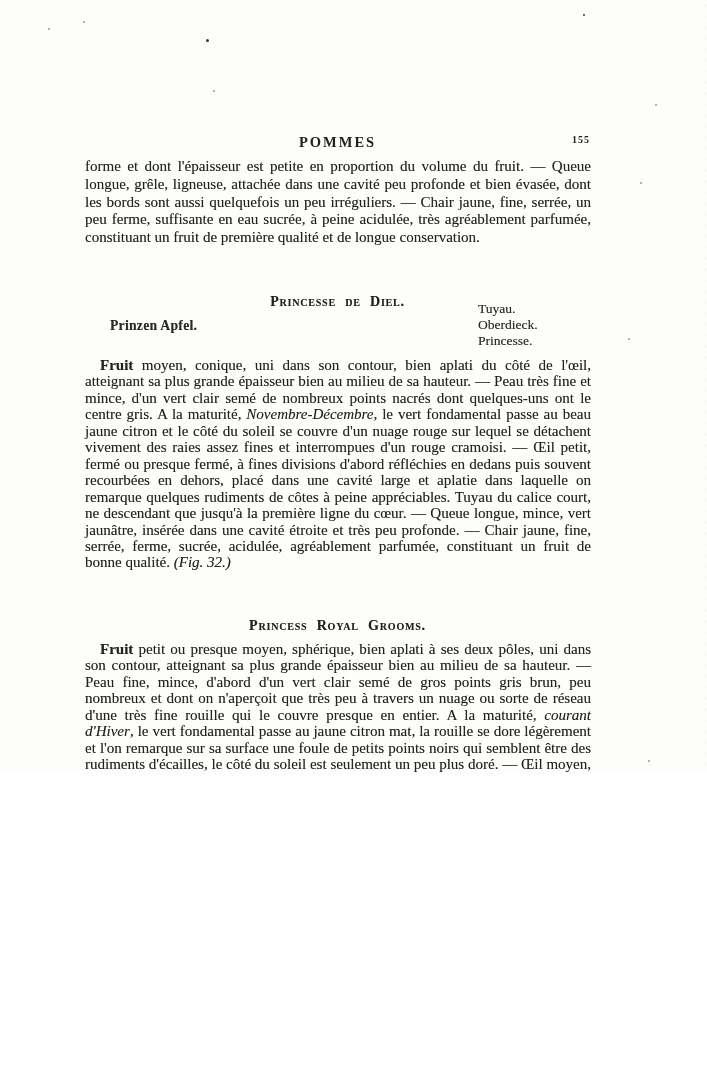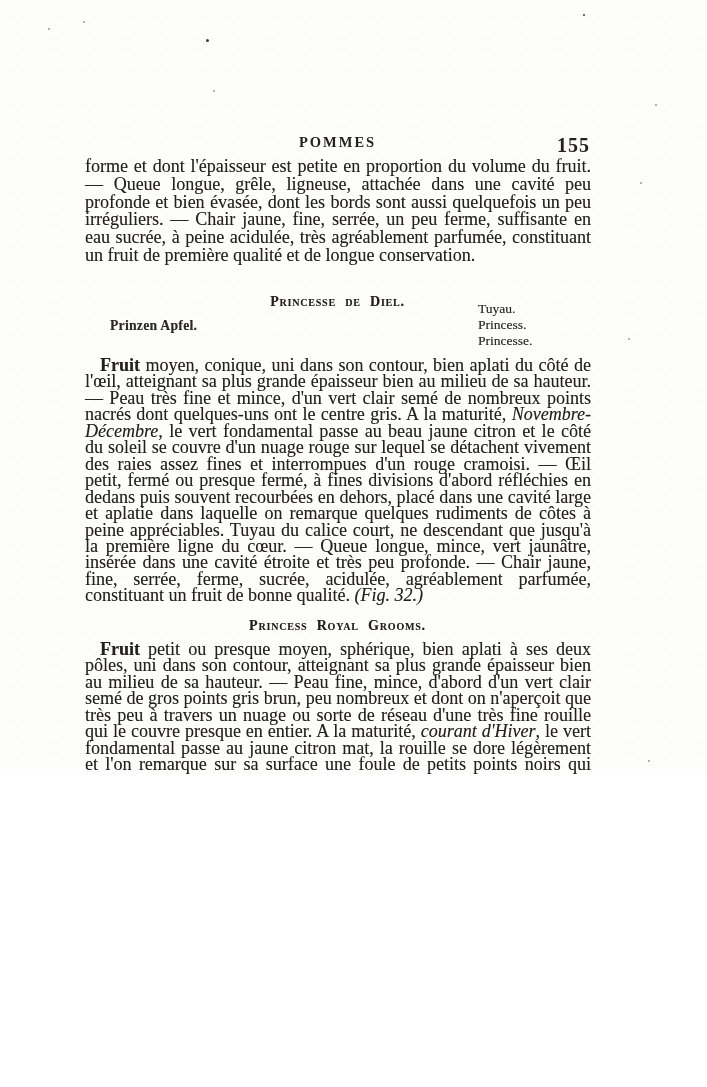--- a/index.html
+++ b/index.html
@@ -19,27 +19,27 @@
   }
   .running-header {
     position: absolute; left: 85px; top: 134px; width: 505px;
     text-align: center;
     font-size: 14.5px; font-weight: 700;
     letter-spacing: 2px;
     color: #232220;
   }
   .rh-page {
     position: absolute; right: 0; top: 0;
-    font-size: 20px; font-weight: 700; letter-spacing: 1px;
+    font-size: 10px; font-weight: 700; letter-spacing: 1px;
   }
   .body-par {
     position: absolute; left: 85px; width: 506px;
     margin: 0;
     text-align: justify;
-    font-size: 18px;
+    font-size: 15px;
     color: #222120;
     text-shadow: 0.2px 0.3px 0.5px rgba(40,38,35,0.38);
     hyphens: auto;
   }
   .intro { top: 158px; line-height: 17.8px; text-indent: 0; }
   .desc-1 { top: 357px; line-height: 16.45px; text-indent: 15px; }
   .desc-2 { top: 641px; line-height: 16.45px; text-indent: 15px; }
   .section-heading {
     position: absolute; left: 85px; width: 505px;
     margin: 0;
@@ -86,21 +86,21 @@
     <span>POMMES</span>
     <span class="rh-page">155</span>
   </header>
 
   <p class="body-par intro"><span>forme et dont l'épaisseur est petite en proportion du volume du fruit. — Queue longue, grêle, ligneuse, attachée dans une cavité peu profonde et bien évasée, dont les bords sont aussi quelquefois un peu irréguliers. — Chair jaune, fine, serrée, un peu ferme, suffisante en eau sucrée, à peine acidulée, très agréablement parfumée, constituant un fruit de première qualité et de longue conservation.</span></p>
 
   <h2 class="section-heading heading-1">Princesse de Diel.</h2>
 
   <div class="refs">
     <div>Tuyau.</div>
-    <div>Princess.</div>
+    <div>Oberdieck.</div>
     <div>Princesse.</div>
   </div>
 
   <div class="synonym">Prinzen Apfel.</div>
 
   <p class="body-par desc-1"><span class="bd">Fruit</span><span> moyen, conique, uni dans son contour, bien aplati du côté de l'œil, atteignant sa plus grande épaisseur bien au milieu de sa hauteur. — Peau très fine et mince, d'un vert clair semé de nombreux points nacrés dont quelques-uns ont le centre gris. A la maturité, </span><span class="it">Novembre-Décembre</span><span>, le vert fondamental passe au beau jaune citron et le côté du soleil se couvre d'un nuage rouge sur lequel se détachent vivement des raies assez fines et interrompues d'un rouge cramoisi. — Œil petit, fermé ou presque fermé, à fines divisions d'abord réfléchies en dedans puis souvent recourbées en dehors, placé dans une cavité large et aplatie dans laquelle on remarque quelques rudiments de côtes à peine appréciables. Tuyau du calice court, ne descendant que jusqu'à la première ligne du cœur. — Queue longue, mince, vert jaunâtre, insérée dans une cavité étroite et très peu profonde. — Chair jaune, fine, serrée, ferme, sucrée, acidulée, agréablement parfumée, constituant un fruit de bonne qualité. </span><span class="it">(Fig. 32.)</span></p>
 
   <h2 class="section-heading heading-2">Princess Royal Grooms.</h2>
 
   <p class="body-par desc-2"><span class="bd">Fruit</span><span> petit ou presque moyen, sphérique, bien aplati à ses deux pôles, uni dans son contour, atteignant sa plus grande épaisseur bien au milieu de sa hauteur. — Peau fine, mince, d'abord d'un vert clair semé de gros points gris brun, peu nombreux et dont on n'aperçoit que très peu à travers un nuage ou sorte de réseau d'une très fine rouille qui le couvre presque en entier. A la maturité, </span><span class="it">courant d'Hiver</span><span>, le vert fondamental passe au jaune citron mat, la rouille se dore légèrement et l'on remarque sur sa surface une foule de petits points noirs qui semblent être des rudiments d'écailles, le côté du soleil est seulement un peu plus doré. — Œil moyen, demi-fermé, à divisions délicates, restant longtemps d'un vert tendre, cotonneuses, placé dans une cavité large et aplatie, très légèrement plissée dans ses bords. Tuyau du calice très court, atteignant la première ligne du cœur qui est très peu apparente, dont la coupe est cordiforme très déprimée. — Queue longue, ligneuse, vraiment caractéristique par le renflement allongé qu'elle offre à son point d'insertion dans une cavité très large et très peu profonde. — Chair jaune, fine, serrée, ferme, bien sucrée, vineuse, acidulée, parfumée, fort agréable, constituant un fruit de très bonne qualité. </span><span class="it">(Fig. 33.)</span></p>

